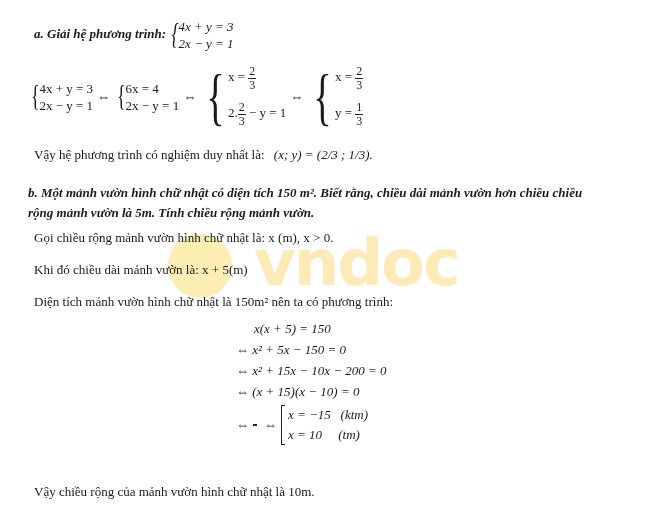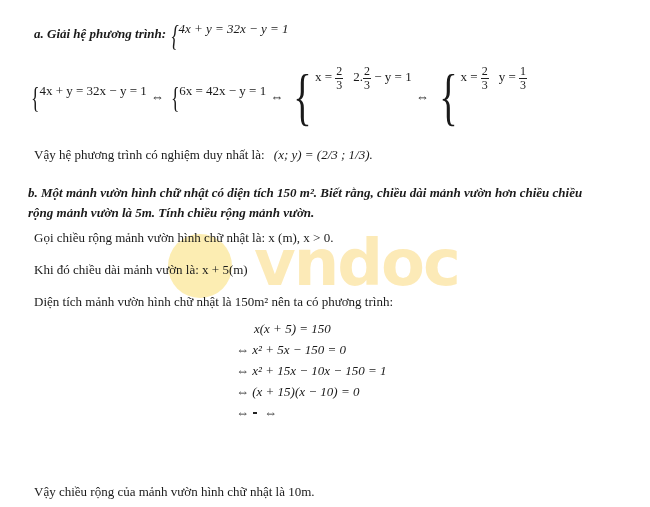--- a/index.html
+++ b/index.html
@@ -6,21 +6,21 @@
     body {
       width: 650px; height: 507px; position: relative; overflow: hidden;
       font-family: "Liberation Serif", serif; color: #1a1a1a; font-size: 13px;
     }
     .abs { position: absolute; white-space: nowrap; }
     .bi { font-weight: bold; font-style: italic; }
     .it { font-style: italic; }
     .sys { display: inline-flex; align-items: stretch; vertical-align: middle; }
     .brace { font-size: 30px; line-height: 1; transform: scaleX(0.6); display:inline-block; margin-right:-3px; }
     .bracket { border-left: 1px solid #222; border-top: 1px solid #222; border-bottom: 1px solid #222; width: 3px; margin-right: 3px; }
-    .lines { display: flex; justify-content: flex-start; }
+    .lines { display: flex; flex-direction: column; justify-content: flex-start; }
     .frac { display: inline-flex; flex-direction: column; align-items: center; vertical-align: middle; font-size: 12px; line-height: 1.05; }
     .frac .num { border-bottom: 1px solid #222; padding: 0 1px; }
     .iff { margin: 0 4px; font-size: 13px; }
     .wm-text { position: absolute; left: 254px; top: 226px; font-family: "DejaVu Sans", sans-serif; font-weight: bold; font-size: 64px; color: #f7b500; opacity: 0.28; letter-spacing: -2px; }
     .chick { position: absolute; left: 168px; top: 234px; width: 64px; height: 64px; border-radius: 50%; background: #f5c400; opacity: 0.3; }
   </style>
 </head>
 <body>
 
 <div class="chick"></div>
@@ -92,24 +92,28 @@
   <div>b. Một mảnh vườn hình chữ nhật có diện tích 150 m². Biết rằng, chiều dài mảnh vườn hơn chiều chiều</div>
   <div>rộng mảnh vườn là 5m. Tính chiều rộng mảnh vườn.</div>
 </div>
 
 <div class="abs" style="left:34px;top:230px;">Gọi chiều rộng mảnh vườn hình chữ nhật là:  x  (m), x &gt; 0.</div>
 <div class="abs" style="left:34px;top:262px;">Khi đó chiều dài mảnh vườn là:  x + 5(m)</div>
 <div class="abs" style="left:34px;top:294px;">Diện tích mảnh vườn hình chữ nhật là 150m²  nên ta có phương trình:</div>
 
 <div class="abs it" style="left:254px;top:321px;">x(x + 5) = 150</div>
 <div class="abs it" style="left:236px;top:342px;">⇔ x² + 5x − 150 = 0</div>
-<div class="abs it" style="left:236px;top:363px;">⇔ x² + 15x − 10x − 150 = 1</div>
+<div class="abs it" style="left:236px;top:363px;">⇔ x² + 15x − 10x − 200 = 0</div>
 <div class="abs it" style="left:236px;top:384px;">⇔ (x + 15)(x − 10) = 0</div>
 
 <div class="abs it" style="left:236px;top:405px;display:flex;align-items:center;">
   <span class="iff" style="margin-left:0;">⇔</span>
   <span class="sys">
       <span class="bracket"></span>
     </span>
   <span class="iff">⇔</span>
+  <span class="sys">
+      <span class="bracket"></span>
+      <span class="lines" style="line-height:20px;white-space:pre;"><span>x = −15   (ktm)</span><span>x = 10     (tm)</span></span>
+    </span>
 </div>
 
 <div class="abs" style="left:34px;top:484px;">Vậy chiều rộng của mảnh vườn hình chữ nhật là 10m.</div>
 
 </body></html>

